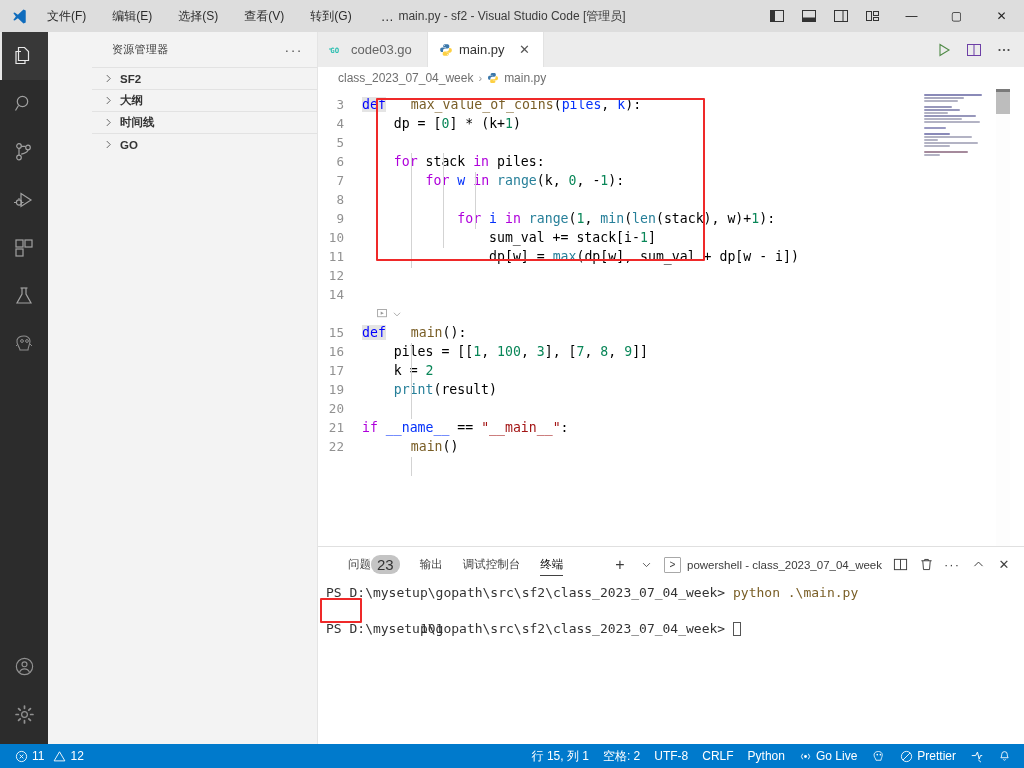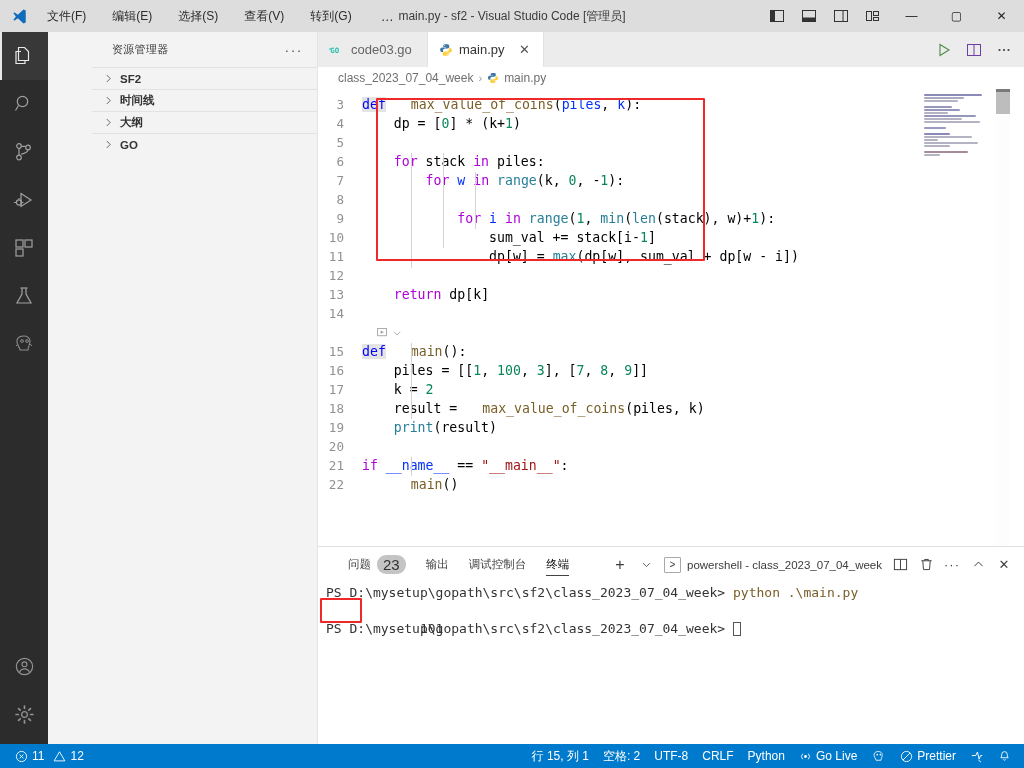--- a/index.html
+++ b/index.html
@@ -129,21 +129,21 @@
     position: absolute; right: 0; top: 0; width: 14px; bottom: 0; background: #fdfdfd;
   }
   .mm-thumb { position: absolute; right: 0; width: 14px; background: #bdbdbd; }
   .mm-deco { position:absolute; right:0; width:14px; height:3px; background:#7a7a7a; }
 
   
   .panel { flex: 0 0 auto; height: 198px; background: #ffffff; border-top: 1px solid #e0e0e0; display:flex; flex-direction:column; }
   .panel-head { height: 35px; display: flex; align-items: center; padding: 0 8px 0 20px; flex: 0 0 35px; }
   .ptab {
     font-size: 11.5px; color: #424242; padding: 0 10px; height: 35px; display:flex; align-items:center;
-    position: relative; cursor: pointer; gap: 6px;
+    position: relative; cursor: pointer; gap: 0;
   }
   .ptab.active { color: #111; }
   .ptab.active::after {
     content:""; position:absolute; left:10px; right:10px; bottom: 6px; height: 1px; background: #424242;
   }
   .pbadge {
     background: #c4c4c4; color: #333; font-size: 15px; border-radius: 9px; padding: 1px 6px; min-width: 18px;
     text-align: center; font-family: "Liberation Sans", sans-serif;
   }
   .panel-actions { margin-left: auto; display: flex; align-items: center; gap: 2px; color: #424242; }
@@ -323,29 +323,29 @@
             </svg>
         </span>
         <span>SF2</span>
       </div>
       <div class="sb-section">
         <span class="chev">
           <svg width="11" height="11" viewBox="0 0 16 16">
               <path d="M5.5 3l5 5-5 5" fill="none" stroke="#555" stroke-width="1.3"></path>
             </svg>
         </span>
-        <span>时间线</span>
+        <span>大纲</span>
       </div>
       <div class="sb-section">
         <span class="chev">
           <svg width="11" height="11" viewBox="0 0 16 16">
               <path d="M5.5 3l5 5-5 5" fill="none" stroke="#555" stroke-width="1.3"></path>
             </svg>
         </span>
-        <span>大纲</span>
+        <span>时间线</span>
       </div>
       <div class="sb-section">
         <span class="chev">
           <svg width="11" height="11" viewBox="0 0 16 16">
               <path d="M5.5 3l5 5-5 5" fill="none" stroke="#555" stroke-width="1.3"></path>
             </svg>
         </span>
         <span>GO</span>
       </div>
     </div>
@@ -441,24 +441,20 @@
             </div>
             <div class="cl">
               <div class="lnum">11</div>
               <div class="ltext">                dp<span class="p">[</span>w<span class="p">]</span> <span class="p">=</span> <span class="nb">max</span><span class="p">(</span>dp<span class="p">[</span>w<span class="p">], </span>sum_val <span class="p">+</span> dp<span class="p">[</span>w <span class="p">-</span> i<span class="p">])</span></div>
             </div>
             <div class="cl">
               <div class="lnum">12</div>
               <div class="ltext"></div>
             </div>
             <div class="cl">
-              <div class="lnum">13</div>
-              <div class="ltext">    <span class="kc">return</span> dp<span class="p">[</span>k<span class="p">]</span></div>
-            </div>
-            <div class="cl">
               <div class="lnum">14</div>
               <div class="ltext"></div>
             </div>
             <div class="codelens">
               <svg width="13" height="13" viewBox="0 0 16 16">
                 <rect x="2" y="3" width="11" height="9" fill="none" stroke="#9a9a9a" stroke-width="1"></rect>
                 <path d="M5.8 5.6 9.6 7.6 5.8 9.6z" fill="#9a9a9a"></path>
               </svg>
               <svg width="10" height="10" viewBox="0 0 16 16">
                 <path d="M3 6l5 5 5-5" fill="none" stroke="#9a9a9a" stroke-width="1.3"></path>
@@ -468,24 +464,20 @@
               <div class="lnum">15</div>
               <div class="ltext"><span class="k sel">def</span> <span class="fn">main</span><span class="p">():</span></div>
             </div>
             <div class="cl">
               <div class="lnum">16</div>
               <div class="ltext">    piles <span class="p">=</span> <span class="p">[[</span><span class="num">1</span><span class="p">, </span><span class="num">100</span><span class="p">, </span><span class="num">3</span><span class="p">], [</span><span class="num">7</span><span class="p">, </span><span class="num">8</span><span class="p">, </span><span class="num">9</span><span class="p">]]</span></div>
             </div>
             <div class="cl">
               <div class="lnum">17</div>
               <div class="ltext">    k <span class="p">=</span> <span class="num">2</span></div>
-            </div>
-            <div class="cl">
-              <div class="lnum">18</div>
-              <div class="ltext">    result <span class="p">=</span> <span class="fn">max_value_of_coins</span><span class="p">(</span>piles<span class="p">, </span>k<span class="p">)</span></div>
             </div>
             <div class="cl">
               <div class="lnum">19</div>
               <div class="ltext">    <span class="nb">print</span><span class="p">(</span>result<span class="p">)</span></div>
             </div>
             <div class="cl">
               <div class="lnum">20</div>
               <div class="ltext"></div>
             </div>
             <div class="cl">

